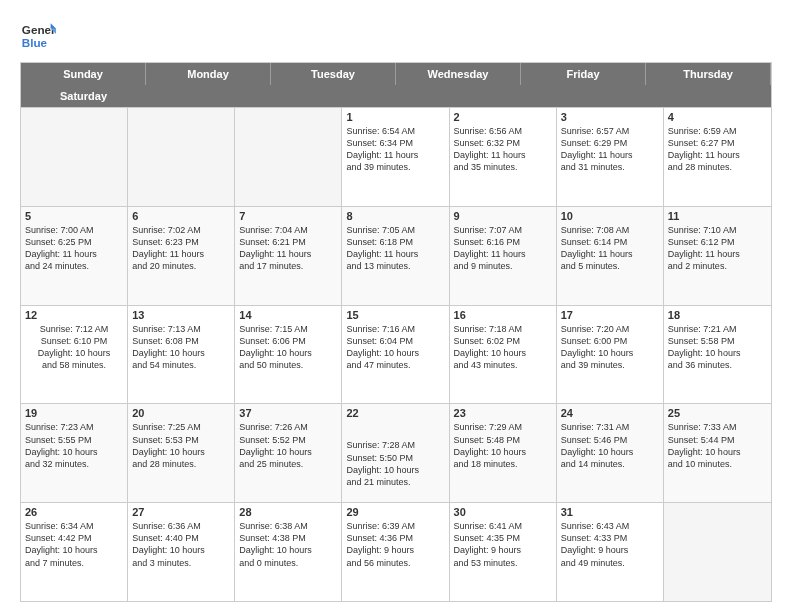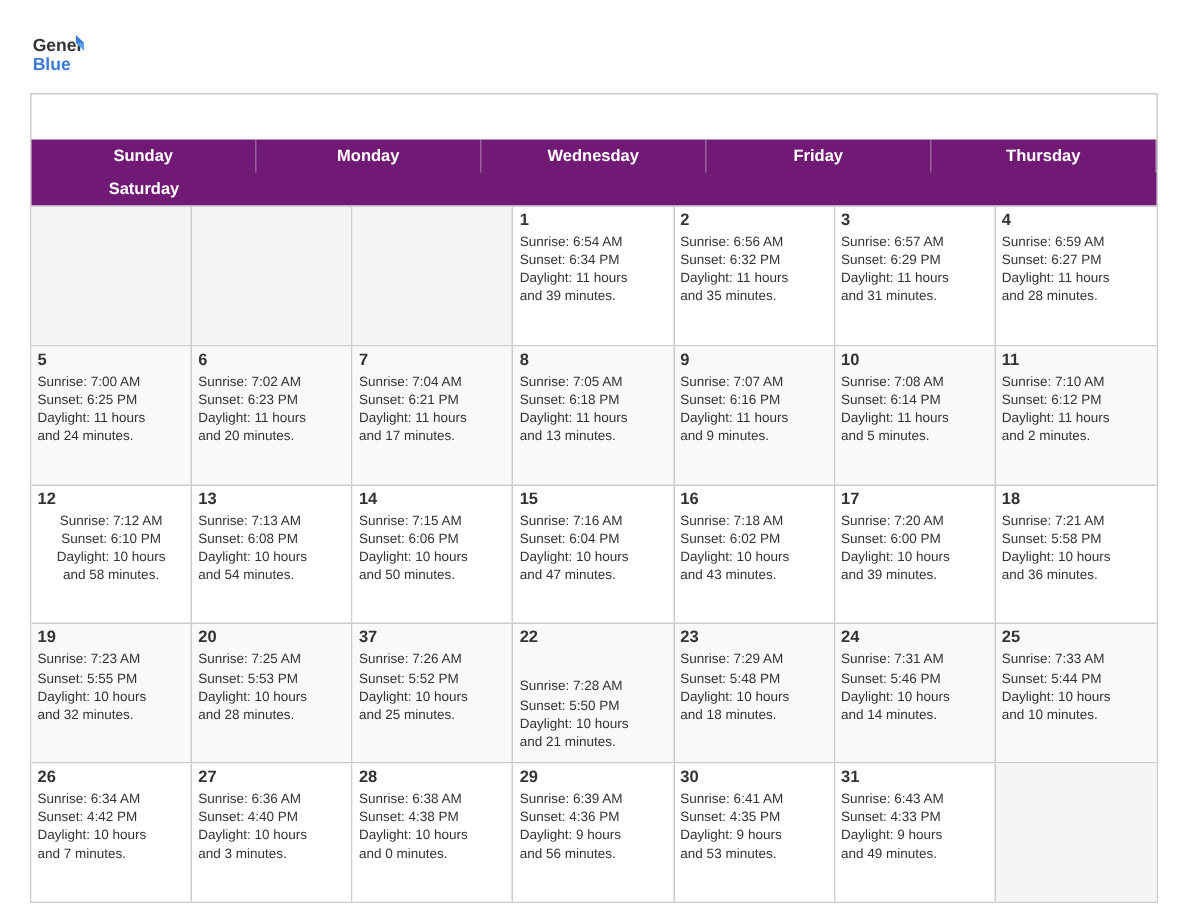--- a/index.html
+++ b/index.html
@@ -45,23 +45,22 @@
       color: #555;
     }
     .calendar {
       flex: 1;
       display: flex;
       flex-direction: column;
       border: 1px solid #ccc;
     }
     .cal-header {
       display: grid;
-      grid-template-columns: repeat(5, 1fr);
-      background: #701a75;
-      margin-top: 30px;
+      grid-template-columns: repeat(6, 1fr);
+      background: #737373;
     }
     .cal-header-cell {
       color: #fff;
       font-size: 11px;
       font-weight: bold;
       padding: 5px 4px;
       text-align: center;
       border-right: 1px solid rgba(255,255,255,0.3);
     }
     .cal-header-cell:last-child { border-right: none; }
@@ -115,20 +114,21 @@
     <div class="title-block">
       <div class="month-title"></div>
       <div class="subtitle"></div>
     </div>
   </div>
 
   <div class="calendar">
     <div class="cal-header">
     <div class="cal-header-cell">Sunday</div>
         <div class="cal-header-cell">Monday</div>
+        <div class="cal-header-cell">Tuesday</div>
         <div class="cal-header-cell">Wednesday</div>
         <div class="cal-header-cell">Friday</div>
         <div class="cal-header-cell">Thursday</div>
         <div class="cal-header-cell">Saturday</div>
       </div>
     <div class="cal-body">
     <div class="cal-row">
           <div class="cal-cell empty"></div>
           <div class="cal-cell empty"></div>
           <div class="cal-cell empty"></div>

